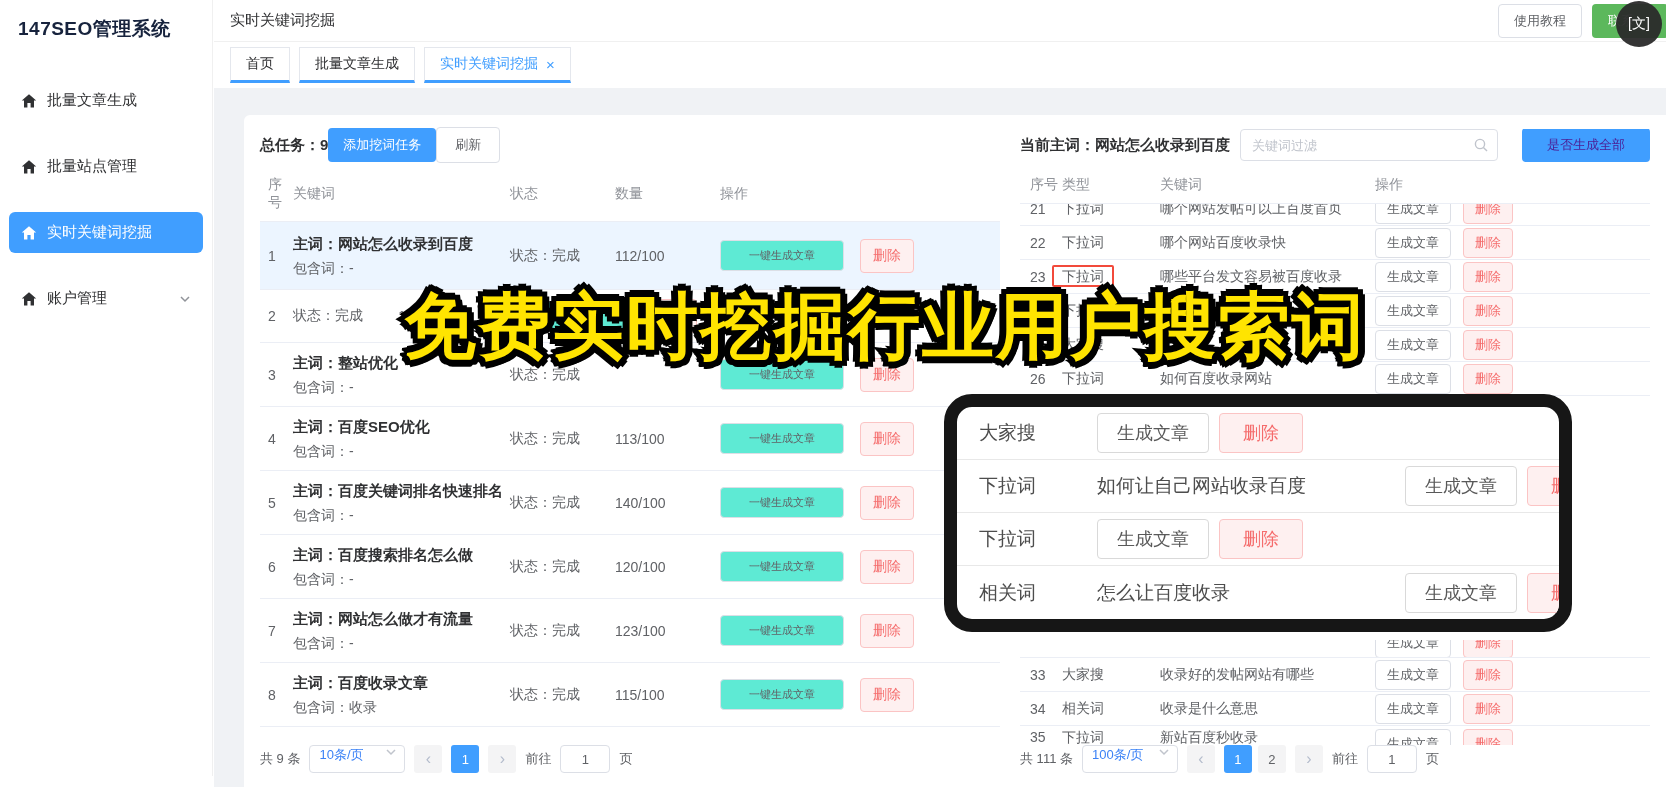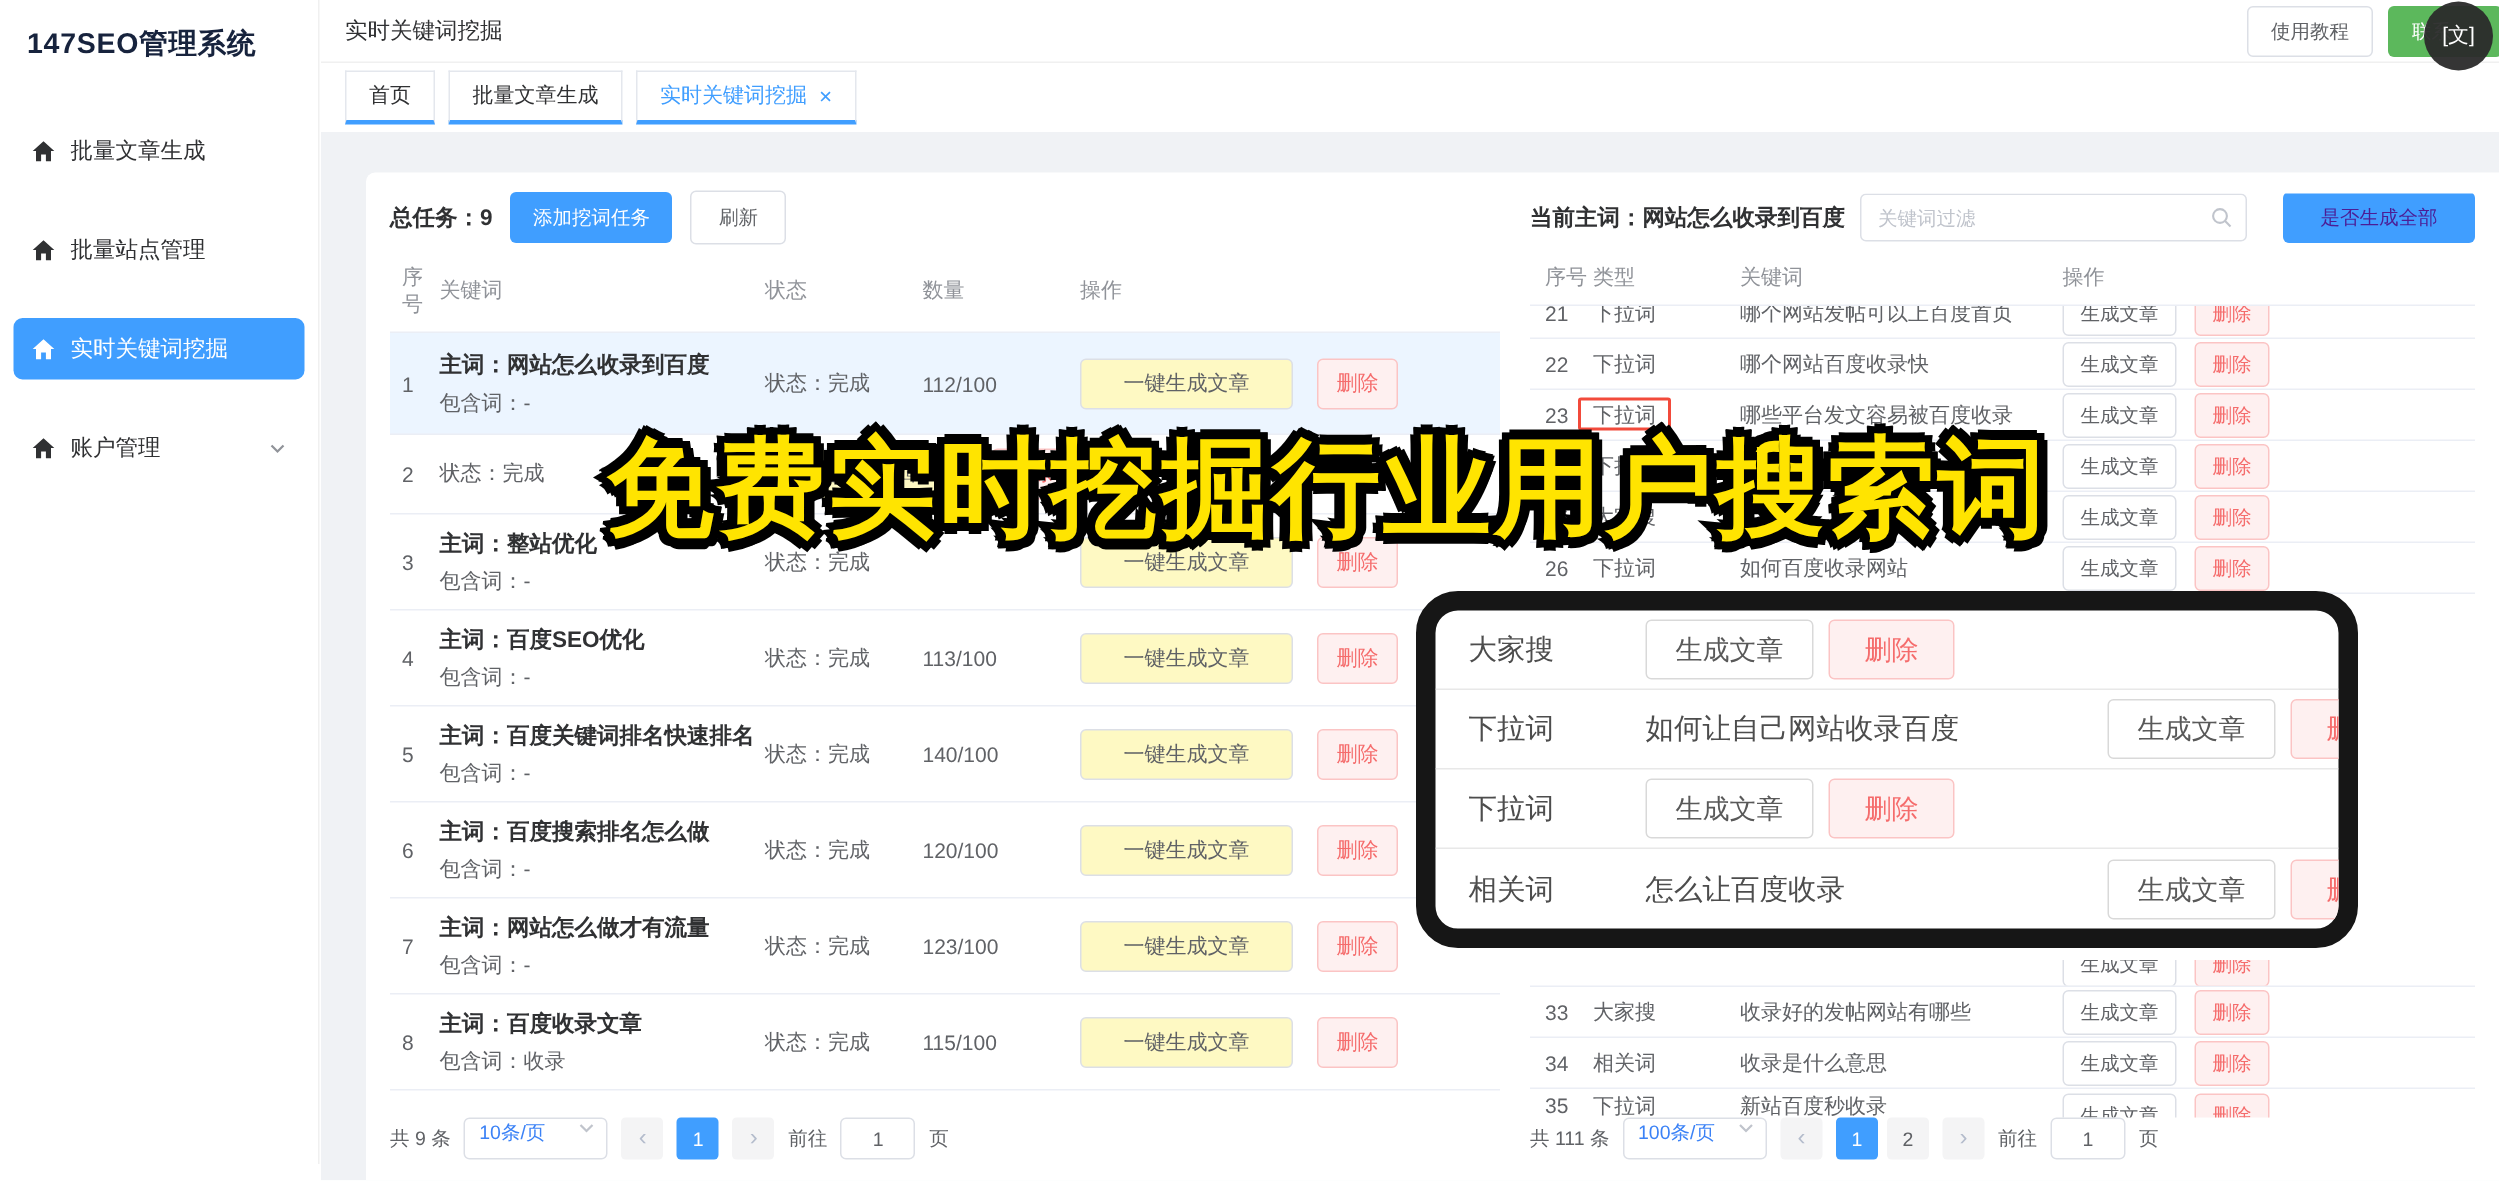--- a/index.html
+++ b/index.html
@@ -27,36 +27,36 @@
   .tabbar { height:46px; flex:0 0 auto; background:#fff; display:flex; align-items:center; gap:9px; padding:0 16px; }
   .tab { height:36px; display:flex; align-items:center; gap:8px; padding:0 15px; background:#fff; border:1px solid #e4e7ed; border-bottom:3px solid #409eff; font-size:14px; color:#303133; cursor:pointer; }
   .tab.active { color:#409eff; }
   .tab .close { font-size:15px; line-height:1; color:#409eff; }
 
   .content { flex:1; background:#f0f2f5; padding:27px 0 0 30px; overflow:hidden; }
   .card { background:#fff; height:100%; border-top-left-radius:6px; display:flex; padding:14px 16px 0 16px; }
 
   
   .tasks { width:740px; flex:0 0 auto; display:flex; flex-direction:column; }
-  .controls { display:flex; align-items:center; gap:12px; height:32px; margin-bottom:10px; }
+  .controls { display:flex; align-items:center; height:32px; margin-bottom:10px; }
   .bold-label { font-size:15px; font-weight:bold; color:#303133; white-space:nowrap; }
   .btn-primary { background:#409eff; color:#fff; border:none; border-radius:4px; padding:8px 15px; font-size:13px; cursor:pointer; white-space:nowrap; }
   .btn-default { background:#fff; color:#606266; border:1px solid #dcdfe6; border-radius:4px; padding:8px 18px; font-size:13px; cursor:pointer; }
 
   .t-head { display:flex; align-items:center; color:#909399; font-size:14px; padding:5px 0 9px 0; border-bottom:1px solid #ebeef5; }
   .c-idx { width:33px; padding-left:8px; flex:0 0 auto; }
   .c-kw  { width:217px; flex:0 0 auto; }
   .c-st  { width:105px; flex:0 0 auto; }
   .c-ct  { width:105px; flex:0 0 auto; }
   .c-op  { flex:1; display:flex; align-items:center; gap:16px; }
   .t-row { display:flex; align-items:center; border-bottom:1px solid #ebeef5; padding:9px 0; font-size:14px; color:#606266; }
   .t-row.highlight { background:#ecf5ff; padding:11px 0; }
   .t-title { font-size:15px; font-weight:bold; color:#303133; margin-bottom:6px; line-height:1.4; }
   .t-include { font-size:14px; color:#606266; }
-  .btn-gen { background:#fef9c3; border:1px solid #dcdfe6; border-radius:4px; padding:7px 28px; font-size:14px; color:#606266; cursor:pointer; white-space:nowrap; }
+  .btn-gen { background:#5eead4; border:1px solid #dcdfe6; border-radius:4px; padding:7px 28px; font-size:11px; color:#606266; cursor:pointer; white-space:nowrap; }
   .btn-del { background:#fef0f0; border:1px solid #fbc4c4; border-radius:4px; padding:7px 12px; font-size:14px; color:#f56c6c; cursor:pointer; white-space:nowrap; }
 
   
   .pager { display:flex; align-items:center; gap:9px; font-size:13px; color:#606266; margin-top:auto; margin-bottom:14px; }
   .pg-select { position:relative; display:flex; align-items:flex-start; height:28px; min-width:96px; border:1px solid #dcdfe6; border-radius:4px; padding:0 26px 0 9px; color:#3b82f6; cursor:pointer; }
   .pg-select .sel-arrow { position:absolute; right:7px; display:flex; color:#c0c4cc; }
   .pg-arrow { width:28px; height:28px; background:#f4f4f5; border-radius:3px; display:flex; align-items:center; justify-content:center; color:#b4bccc; font-size:16px; cursor:pointer; }
   .pg-pages { display:flex; gap:6px; }
   .pg-num { width:28px; height:28px; background:#f4f4f5; border-radius:3px; display:flex; align-items:center; justify-content:center; color:#606266; font-size:13px; cursor:pointer; }
   .pg-num.active { background:#409eff; color:#fff; }

